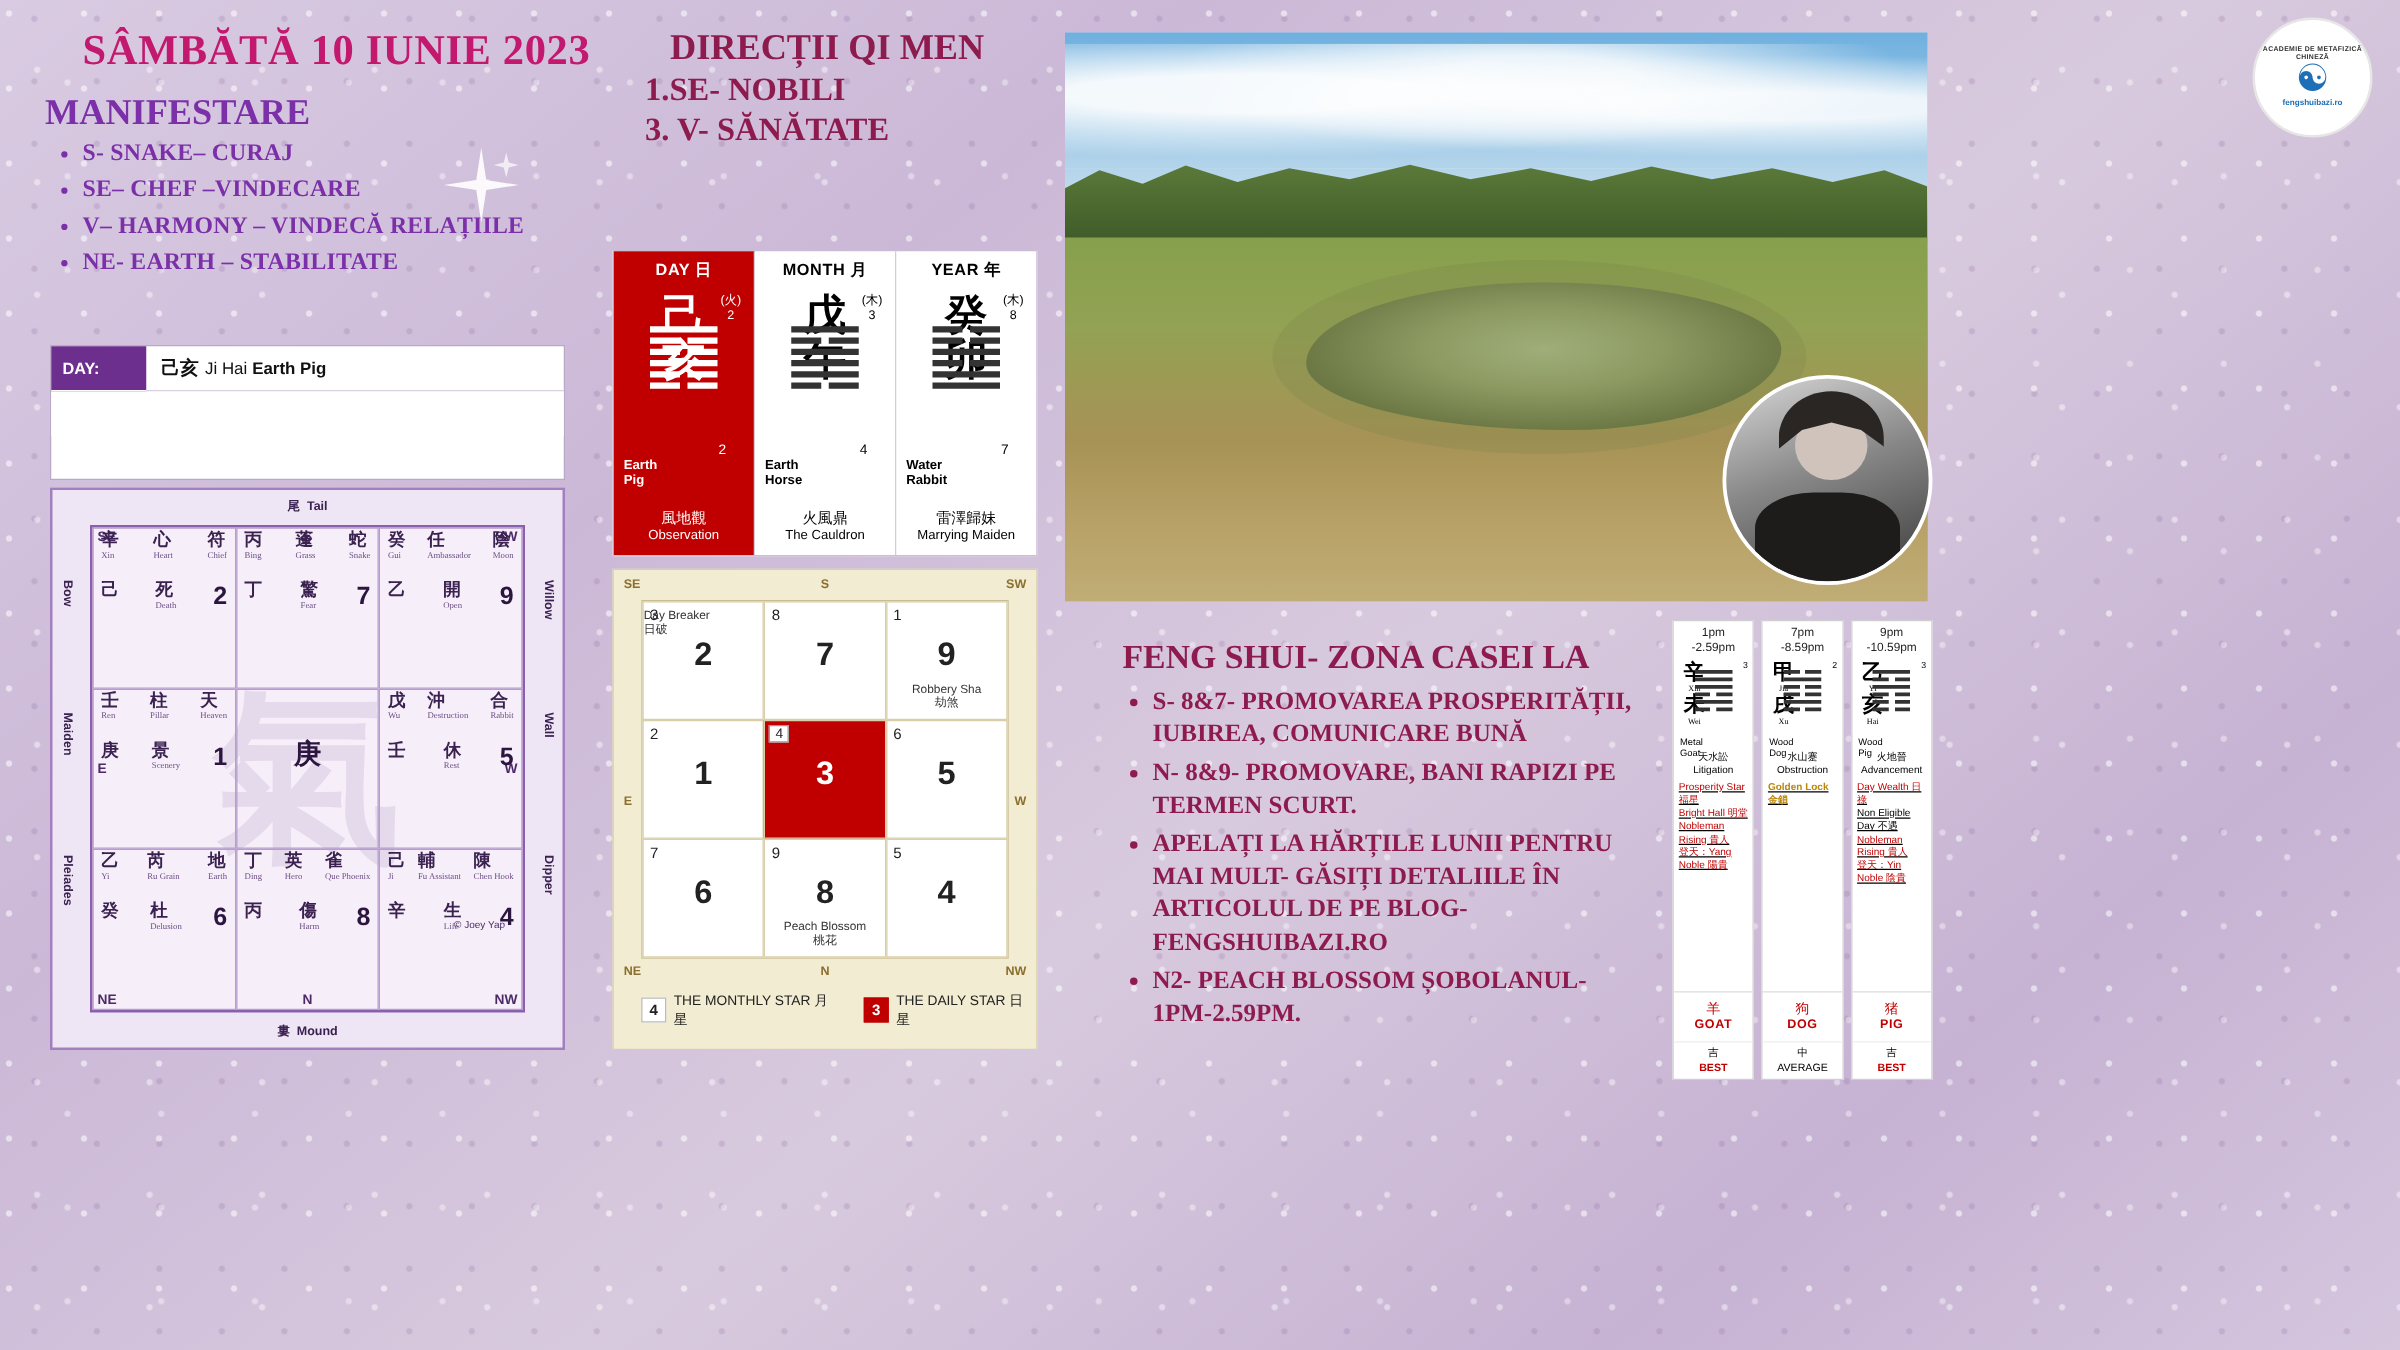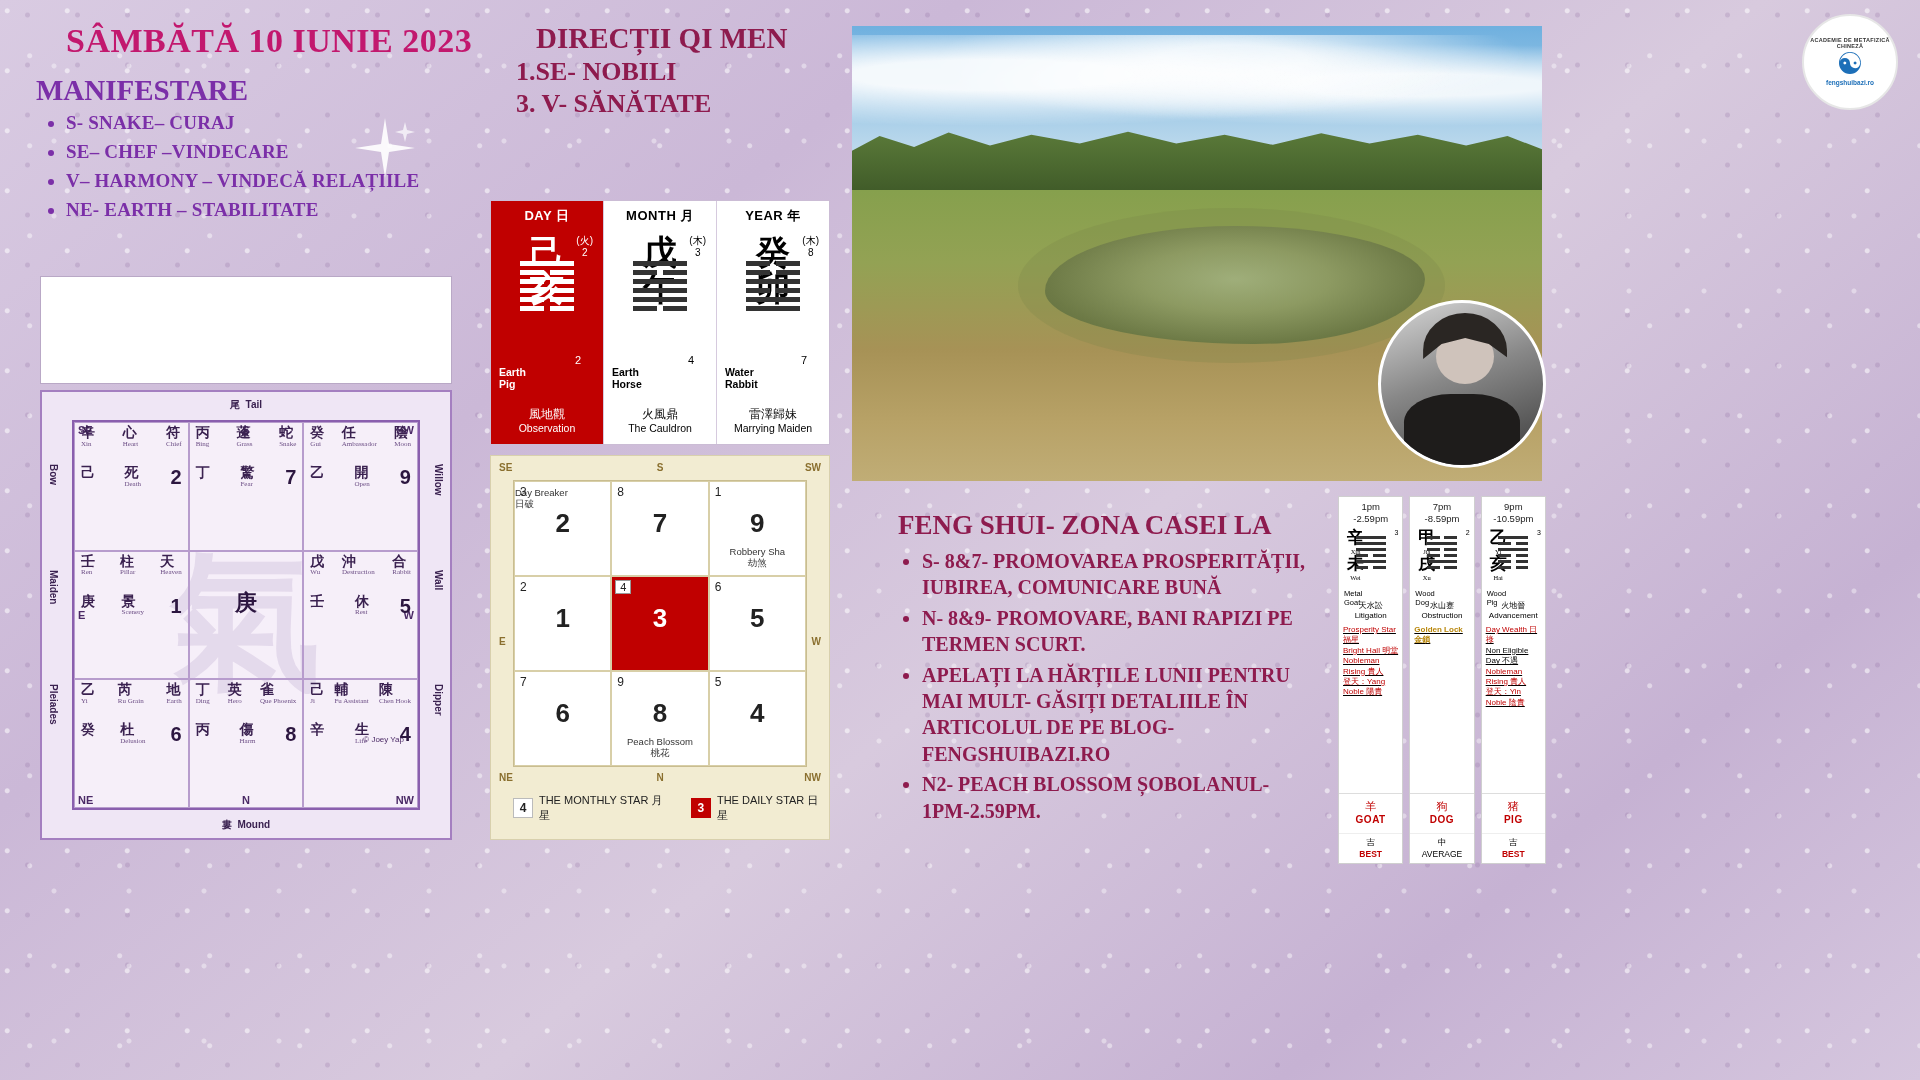--- a/index.html
+++ b/index.html
@@ -275,20 +275,28 @@
     <path d="M50 4 L52 12 L60 14 L52 16 L50 24 L48 16 L40 14 L48 12 Z" fill="#ffffff" opacity=".7"></path>
   </svg>
 
   <div class="qimen-title">DIRECȚII QI MEN</div>
   <ul class="qimen-list" id="qimen-list">
       <li>1.SE- NOBILI</li>
       <li>3. V- SĂNĂTATE</li>
     </ul>
 
   <div class="datebox">
+    <div class="row">
+      <div class="lbl">DAY:</div>
+      <div class="val">
+        <span class="cn" style="font-family:'Liberation Serif',serif;font-size:15px;margin-right:5px;">己亥</span>
+        <span class="light">Ji Hai</span>
+        <span>Earth Pig</span>
+      </div>
+    </div>
     <div class="blank"></div>
   </div>
 
   <div class="qmchart">
     <div class="edge-text" style="left:50%;top:6px;transform:translateX(-50%);">
       <span>尾</span>&nbsp;&nbsp;<span>Tail</span>
     </div>
     <div class="edge-text" style="left:50%;bottom:6px;transform:translateX(-50%);">
       <span>婁</span>&nbsp;&nbsp;<span>Mound</span>
     </div>

